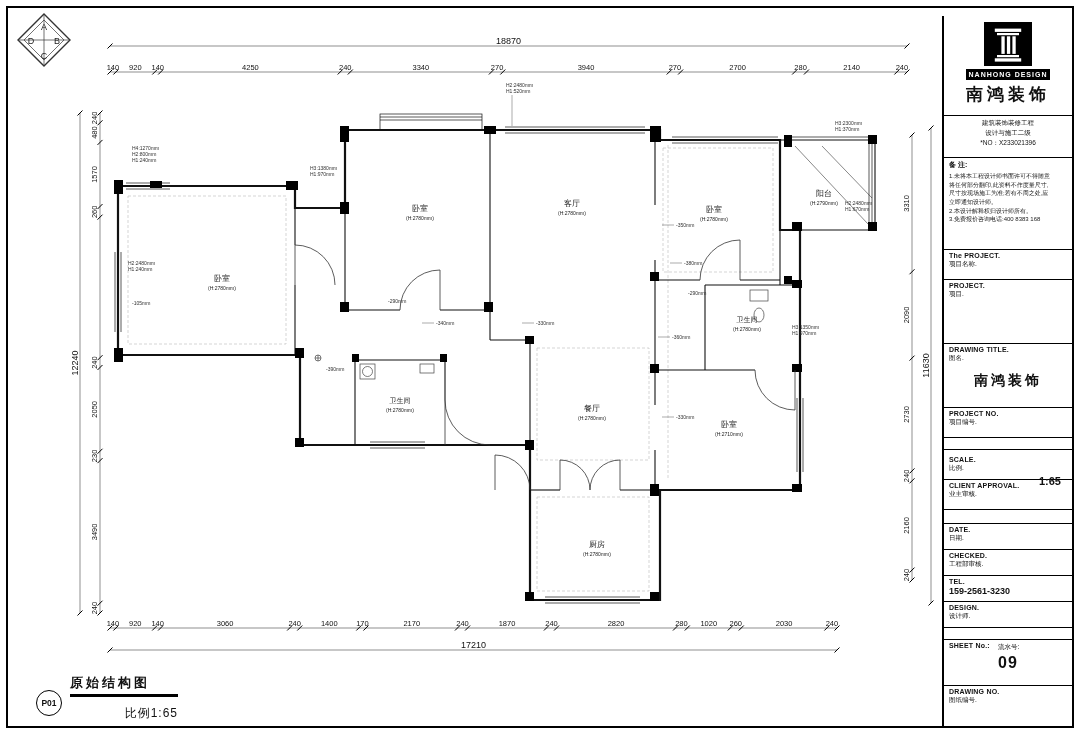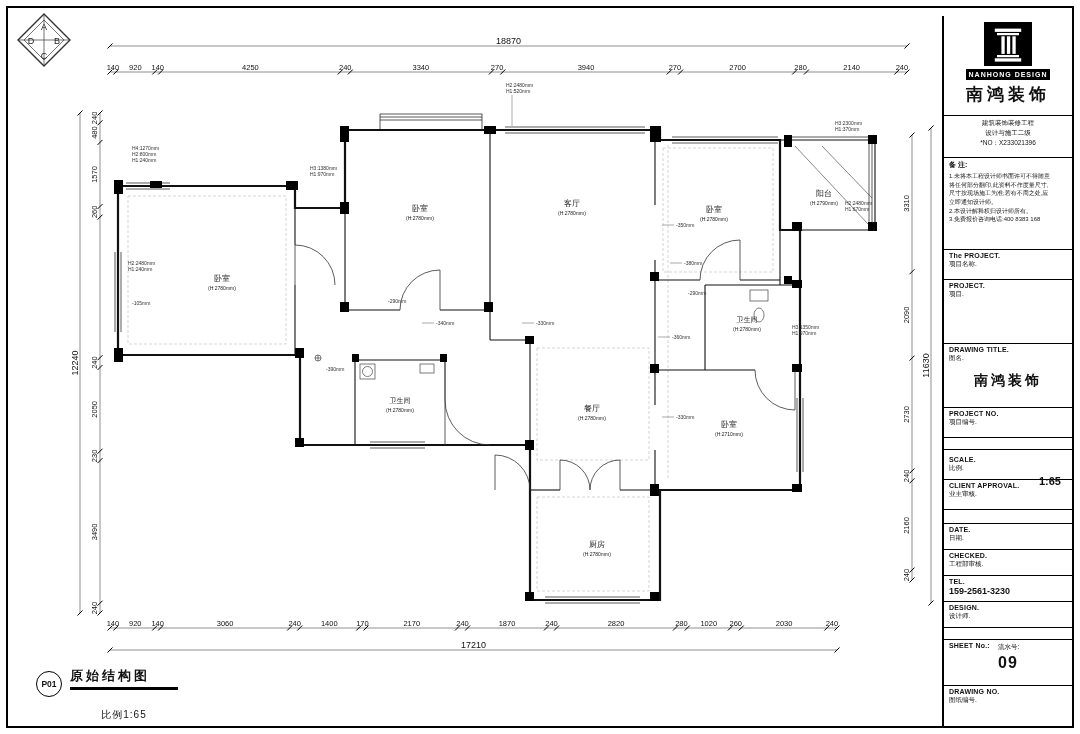--- a/index.html
+++ b/index.html
@@ -46,24 +46,24 @@
   .tb-gap3{height:12px;}
   .tb-sheet{height:46px;}
   .sheet-line{display:flex;gap:8px;}
   .sheet-value{font-size:16px;font-weight:bold;text-align:center;margin-top:2px;letter-spacing:1px;}
   .tb-drawno{flex:1;border-bottom:none;}
 
   
   .footer{position:absolute;left:36px;bottom:12px;display:flex;align-items:flex-start;gap:8px;z-index:4;}
   .p-code{width:24px;height:24px;border:1.5px solid #000;border-radius:50%;
           display:flex;align-items:center;justify-content:center;
-          font-size:8.5px;font-weight:bold;margin-top:4px;}
+          font-size:8.5px;font-weight:bold;margin-top:16px;}
   .f-title{font-size:13px;font-weight:bold;letter-spacing:3px;}
   .f-bar{width:108px;height:3px;background:#000;margin-top:2px;}
-  .f-scale{font-size:10px;margin-top:18px;text-align:center;width:108px;letter-spacing:1px;}
+  .f-scale{font-size:12px;margin-top:8px;text-align:right;width:108px;letter-spacing:1px;}
 </style>
 </head>
 <body>
 
 <div class="sheet">
   <div class="frame"></div>
 
   <div class="compass">
     <svg viewBox="0 0 60 60" width="60" height="60">
       <polygon points="30,4 56,30 30,56 4,30" fill="none" stroke="#333" stroke-width="1.4"></polygon>

